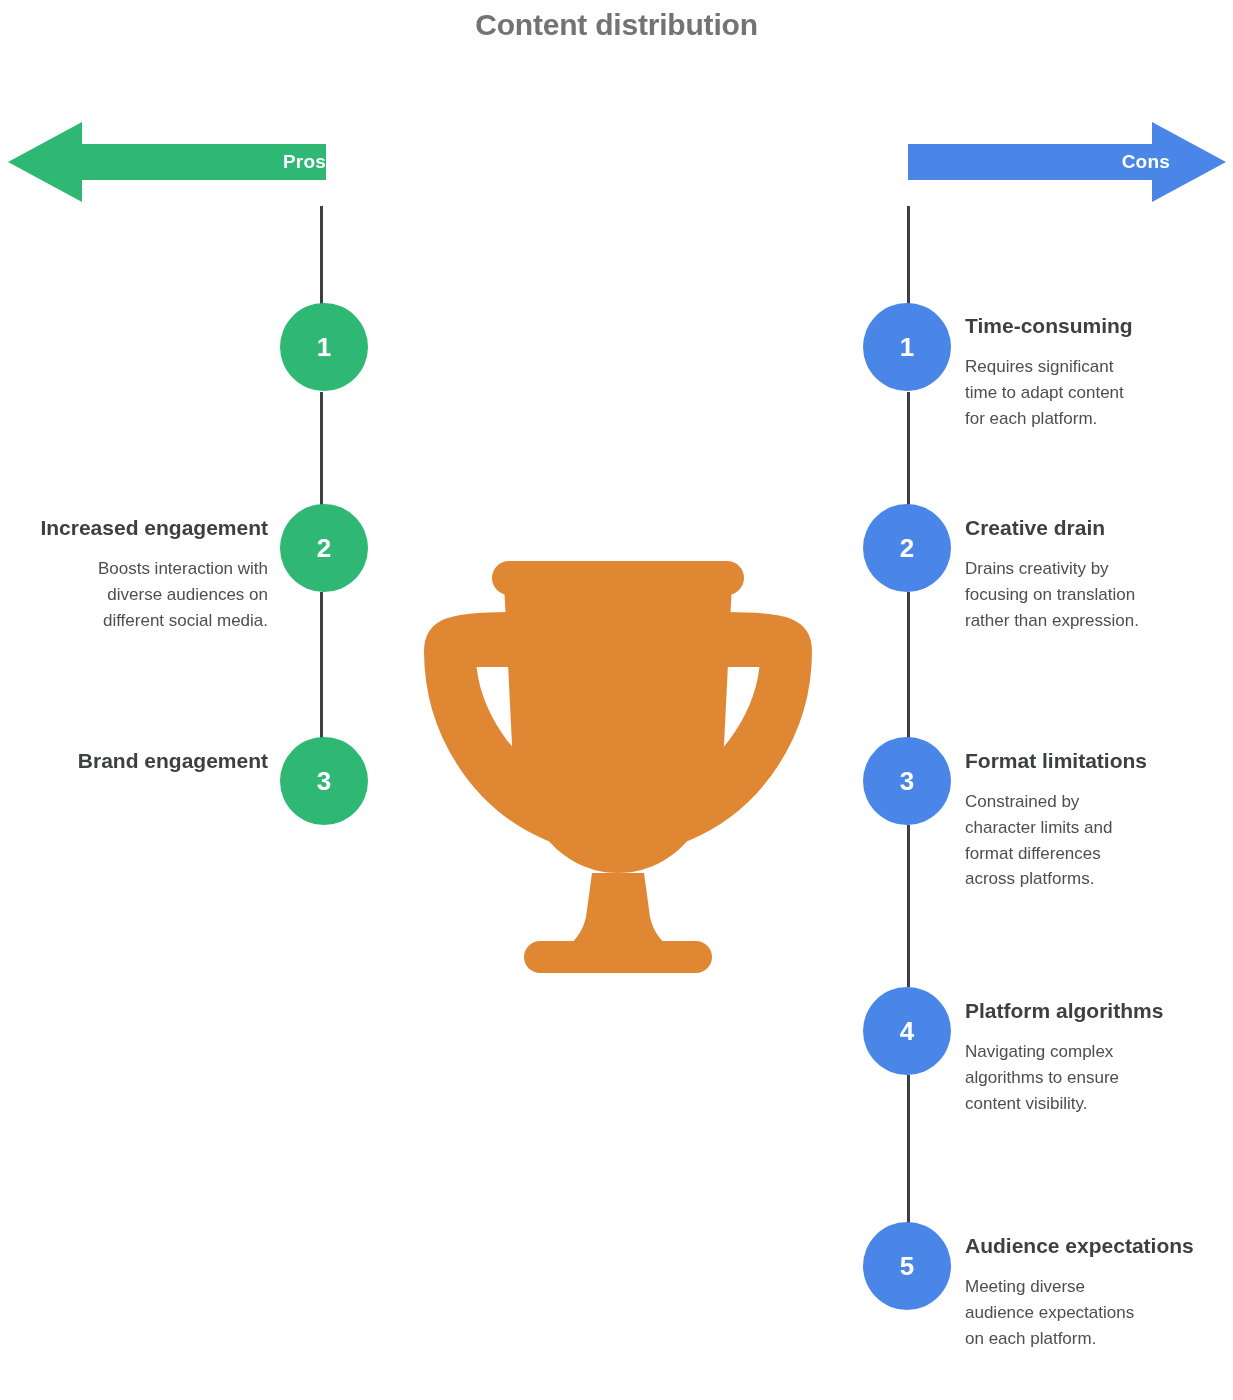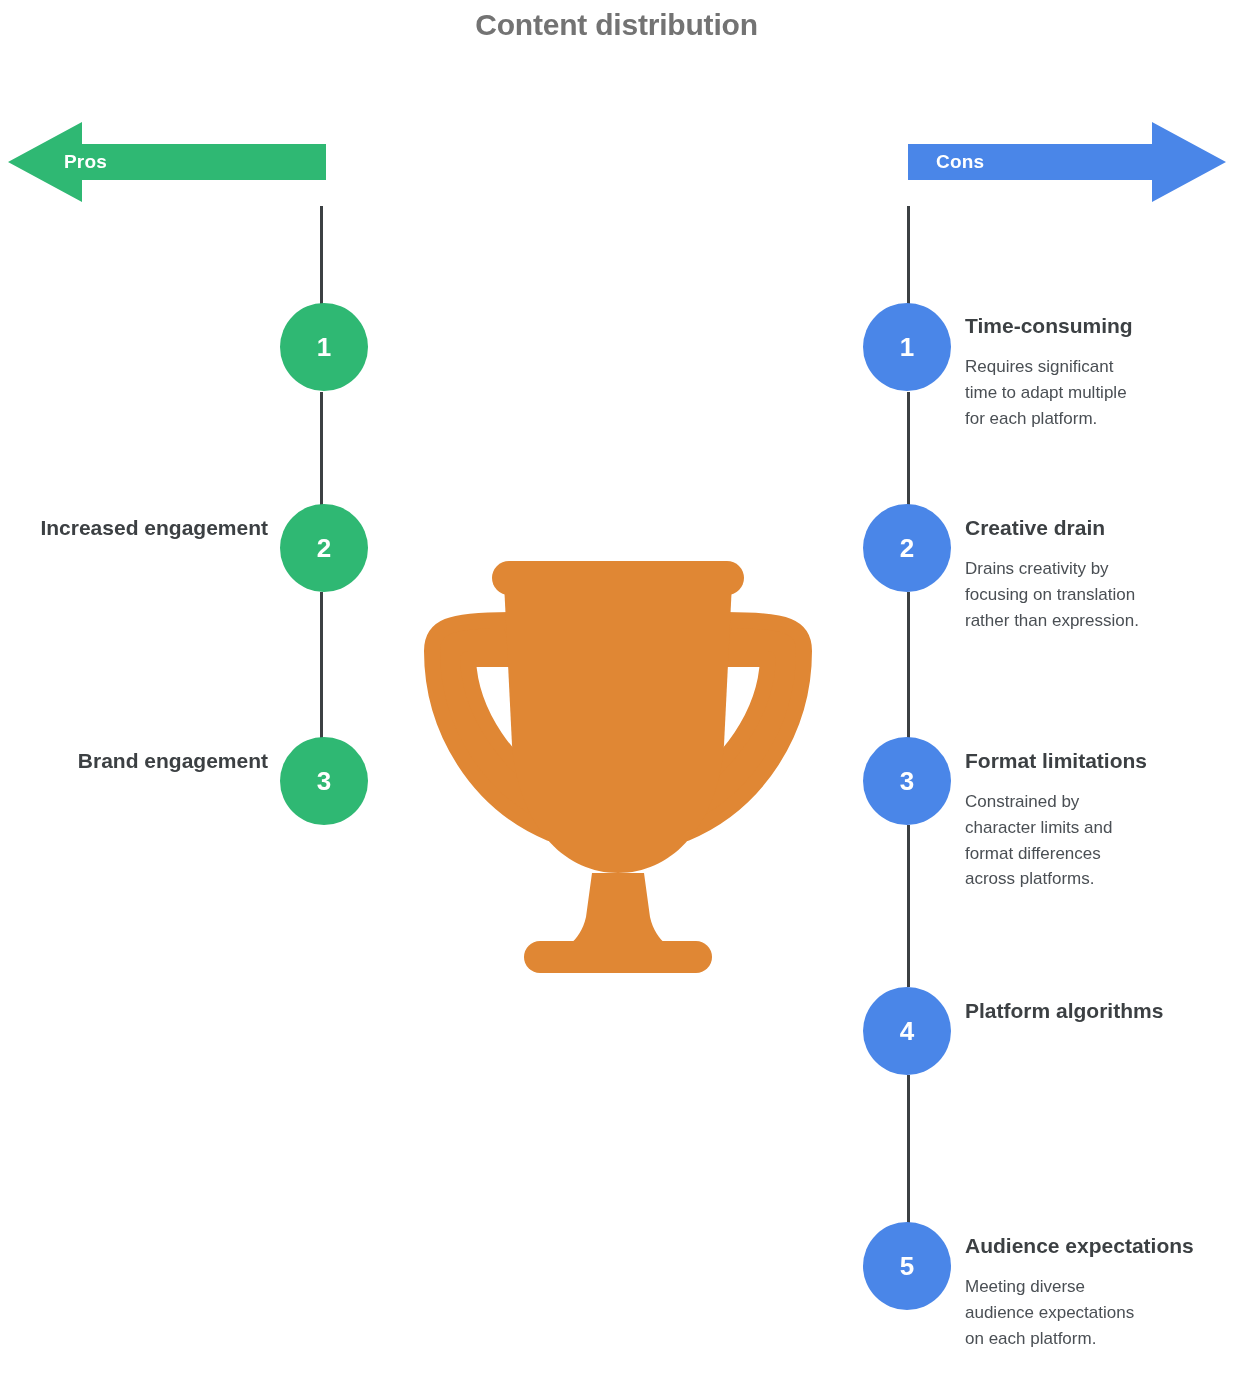--- a/index.html
+++ b/index.html
@@ -29,21 +29,21 @@
     letter-spacing: -0.2px;
   }
 
   
   .arrow-header {
     position: absolute;
     top: 118px;
     height: 88px;
     display: flex;
     align-items: center;
-    justify-content: flex-start;
+    justify-content: flex-end;
   }
   .arrow-header .arrow-label {
     position: relative;
     z-index: 2;
     color: #ffffff;
     font-size: 19px;
     font-weight: bold;
     letter-spacing: 0.2px;
     margin-left: 28px;
   }
@@ -157,20 +157,23 @@
   <div class="node pros" style="left:280px; top:303px;">
     <span>1</span>
   </div>
 
   <div class="node pros" style="left:280px; top:504px;">
     <span>2</span>
   </div>
   <div class="item-text left" style="top:512px;">
     <p class="item-title">Increased
 engagement</p>
+    <p class="item-desc">Boosts interaction with
+diverse audiences on
+different social media.</p>
   </div>
 
   <div class="node pros" style="left:280px; top:737px;">
     <span>3</span>
   </div>
   <div class="item-text left" style="top:745px;">
     <p class="item-title">Brand engagement</p>
   </div>
 </div>
 
@@ -181,21 +184,21 @@
   <div class="connector" style="left:290px; top:592px; height:146px;"></div>
   <div class="connector" style="left:290px; top:825px; height:162px;"></div>
   <div class="connector" style="left:290px; top:1075px; height:148px;"></div>
 
   <div class="node cons" style="left:246px; top:303px;">
     <span>1</span>
   </div>
   <div class="item-text right" style="top:310px;">
     <p class="item-title">Time-consuming</p>
     <p class="item-desc">Requires significant
-time to adapt multiple
+time to adapt content
 for each platform.</p>
   </div>
 
   <div class="node cons" style="left:246px; top:504px;">
     <span>2</span>
   </div>
   <div class="item-text right" style="top:512px;">
     <p class="item-title">Creative drain</p>
     <p class="item-desc">Drains creativity by
 focusing on translation
@@ -213,20 +216,23 @@
 format differences
 across platforms.</p>
   </div>
 
   <div class="node cons" style="left:246px; top:987px;">
     <span>4</span>
   </div>
   <div class="item-text right" style="top:995px;">
     <p class="item-title">Platform
 algorithms</p>
+    <p class="item-desc">Navigating complex
+algorithms to ensure
+content visibility.</p>
   </div>
 
   <div class="node cons" style="left:246px; top:1222px;">
     <span>5</span>
   </div>
   <div class="item-text right" style="top:1230px;">
     <p class="item-title">Audience
 expectations</p>
     <p class="item-desc">Meeting diverse
 audience expectations

